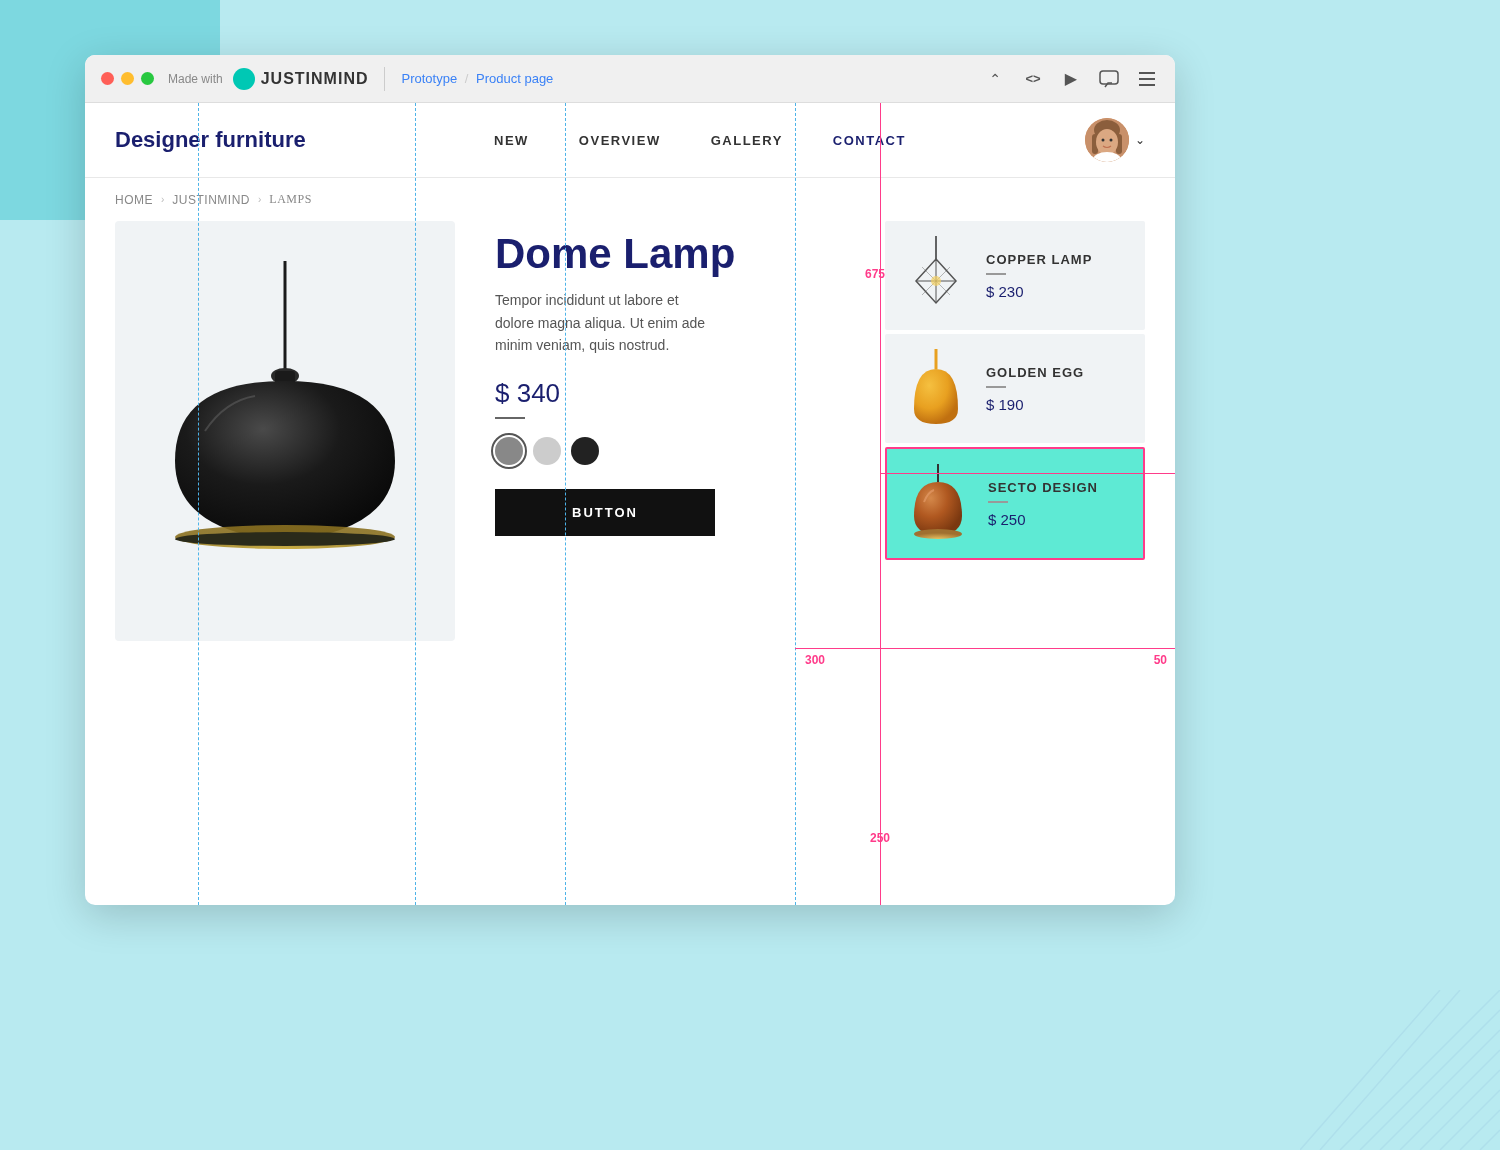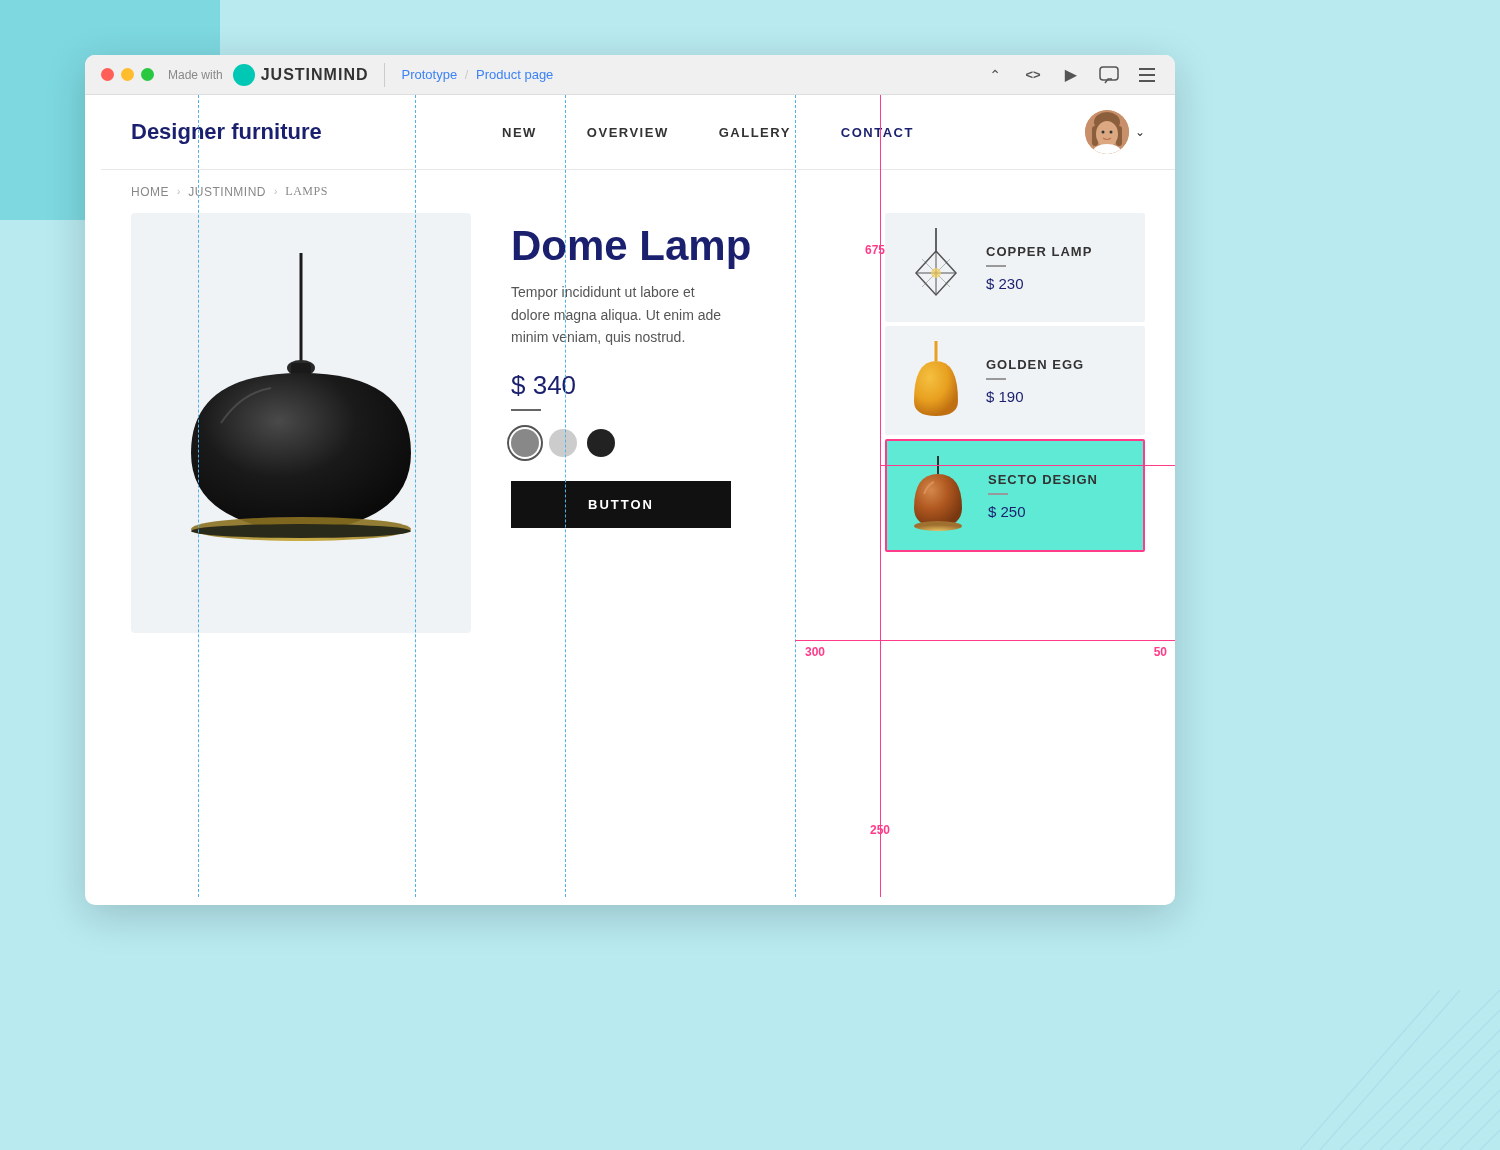--- a/index.html
+++ b/index.html
@@ -30,21 +30,21 @@
       background: #ffffff;
       border-radius: 10px;
       box-shadow: 0 10px 40px rgba(0,0,0,0.18);
       overflow: hidden;
       z-index: 10;
     }
 
     
     .browser-chrome {
       background: #f0f0f0;
-      height: 40px;
+      height: 48px;
       display: flex;
       align-items: center;
       padding: 0 16px;
       border-bottom: 1px solid #ddd;
       position: relative;
     }
     .browser-dots {
       display: flex;
       gap: 7px;
       margin-right: 14px;
@@ -397,21 +397,21 @@
       <div class="tool-icon">
         <svg width="20" height="16" viewBox="0 0 20 16" fill="none">
           <line x1="2" y1="2" x2="18" y2="2" stroke="#555" stroke-width="2"></line>
           <line x1="2" y1="8" x2="18" y2="8" stroke="#555" stroke-width="2"></line>
           <line x1="2" y1="14" x2="18" y2="14" stroke="#555" stroke-width="2"></line>
         </svg>
       </div>
     </div>
   </div>
 
-  <div class="page-content" style="position:relative;padding-left:16px;">
+  <div class="page-content" style="position:relative;">
 
     <div class="guide-v" style="left:795px; top:0; bottom:0; z-index:100;"></div>
 
     <div class="guide-blue-v" style="left:113px;"></div>
     <div class="guide-blue-v" style="left:330px;"></div>
     <div class="guide-blue-v" style="left:480px;"></div>
     <div class="guide-blue-v" style="left:710px;"></div>
 
     <div class="site-header">
       <div class="site-logo">Designer furniture</div>
@@ -579,21 +579,21 @@
           <div class="related-info">
             <div class="related-name">SECTO DESIGN</div>
             <div class="related-divider"></div>
             <div class="related-price">$ 250</div>
           </div>
         </div>
 
       </div>
     </div>
 
-    <div style="position:absolute; top:148px; right:290px; color:#ff3b8a; font-size:12px; font-weight:600; z-index:200;">675</div>
+    <div style="position:absolute; top:164px; right:290px; color:#ff3b8a; font-size:12px; font-weight:600; z-index:200;">675</div>
 
     <div style="position:absolute; top:550px; left:720px; color:#ff3b8a; font-size:12px; font-weight:600; z-index:200;">300</div>
 
     <div style="position:absolute; top:550px; right:8px; color:#ff3b8a; font-size:12px; font-weight:600; z-index:200;">50</div>
 
     <div style="position:absolute; bottom:60px; right:285px; color:#ff3b8a; font-size:12px; font-weight:600; z-index:200;">250</div>
 
     <div style="position:absolute; top:370px; left:795px; right:0; height:1px; background:#ff3b8a; z-index:100;"></div>
 
     <div style="position:absolute; top:545px; left:710px; right:0; height:1px; background:#ff3b8a; z-index:100;"></div>

